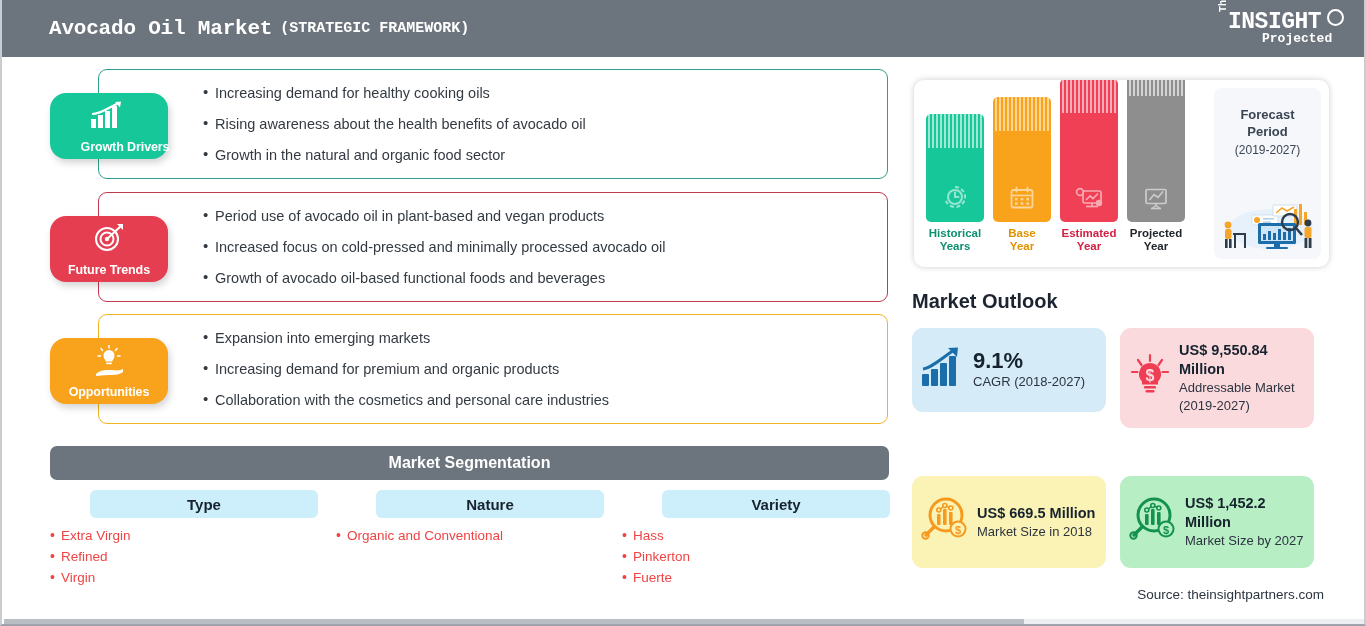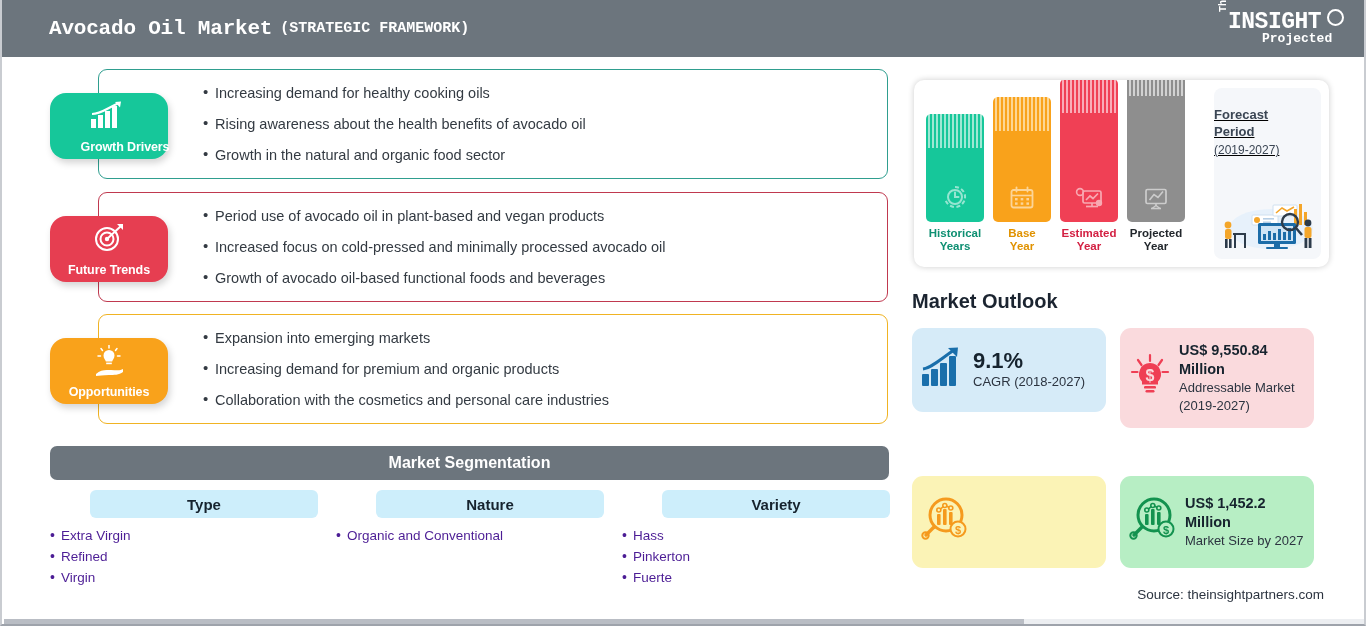--- a/index.html
+++ b/index.html
@@ -126,21 +126,21 @@
   .seg-col.c2 { left: 334px; }
   .seg-col.c3 { left: 620px; }
   .seg-head {
     height: 28px; background: #cdeefb; border-radius: 6px;
     display: flex; align-items: center; justify-content: center;
     color: #16232e; font-size: 15px; font-weight: bold; margin-left: 40px;
   }
   .seg-list { margin-top: 10px; }
   .seg-list li {
     list-style: none; position: relative;
-    font-size: 13.5px; color: #4c1d95;
+    font-size: 13.5px; color: #ef4444;
     padding-left: 11px; margin-bottom: 6px;
     white-space: nowrap;
   }
   .seg-list li:before {
     content: "\2022"; position: absolute; left: 0; top: -1px; font-size: 14px;
   }
 
   
   .panel-right { position: absolute; left: 900px; top: 57px; width: 466px; height: 569px; }
 
@@ -160,21 +160,21 @@
   .tl-icon {
     position: absolute; bottom: 8px; left: 50%;
     transform: translateX(-50%); opacity: 0.55;
   }
   .tl-cap { margin-top: 5px; font-size: 11.5px; font-weight: bold; line-height: 13px; }
 
   .forecast-box {
     position: absolute; right: 8px; top: 8px;
     width: 107px; height: 171px;
     background: #f5f7fa; border-radius: 8px;
-    padding-top: 18px; text-align: left; text-decoration: underline;
+    padding-top: 18px; text-align: center;
   }
   .forecast-box .fl {
     font-size: 13px; font-weight: bold; color: #3b4654; line-height: 17px;
   }
   .forecast-box .fy { font-size: 12px; color: #3b4654; margin-top: 3px; }
 
   .mo-title {
     position: absolute; left: 10px; top: 233px;
     font-size: 20px; font-weight: bold; color: #1b2430;
   }
@@ -525,20 +525,24 @@
               <circle cx="30.8" cy="12" r="2"></circle>
             <line x1="20.5" y1="13" x2="23.2" y2="10.6"></line>
               <line x1="26.5" y1="10" x2="29.2" y2="11.5"></line>
           </g>
           <line x1="14" y1="31" x2="6" y2="39" stroke="#f59a1e" stroke-width="3.4" stroke-linecap="round"></line>
           <circle cx="5.5" cy="39.5" r="3.2" fill="none" stroke="#f59a1e" stroke-width="2"></circle>
           <circle cx="38" cy="33" r="7.5" fill="#fbf3b6" stroke="#f59a1e" stroke-width="2"></circle>
           <text x="38" y="37.5" font-size="11" font-weight="bold" fill="#f59a1e" text-anchor="middle" font-family="'Liberation Sans',sans-serif">$</text>
         </svg>
       </span>
+      <span class="mo-txt">
+        <span class="mo-amt" style="display:block;">US$ 669.5 Million</span>
+        <span class="mo-small" style="display:block;">Market Size in 2018</span>
+      </span>
     </div>
 
     <div class="mo-card c4">
       <span class="mo-ico">
         <svg width="50" height="48" viewBox="0 0 50 48">
           <circle cx="26" cy="19" r="16" fill="none" stroke="#13924f" stroke-width="3"></circle>
           <g fill="#13924f">
             <rect x="17" y="18" width="3.6" height="11" rx="1"></rect>
             <rect x="23" y="13" width="3.6" height="16" rx="1"></rect>
             <rect x="29" y="16" width="3.6" height="13" rx="1"></rect>

